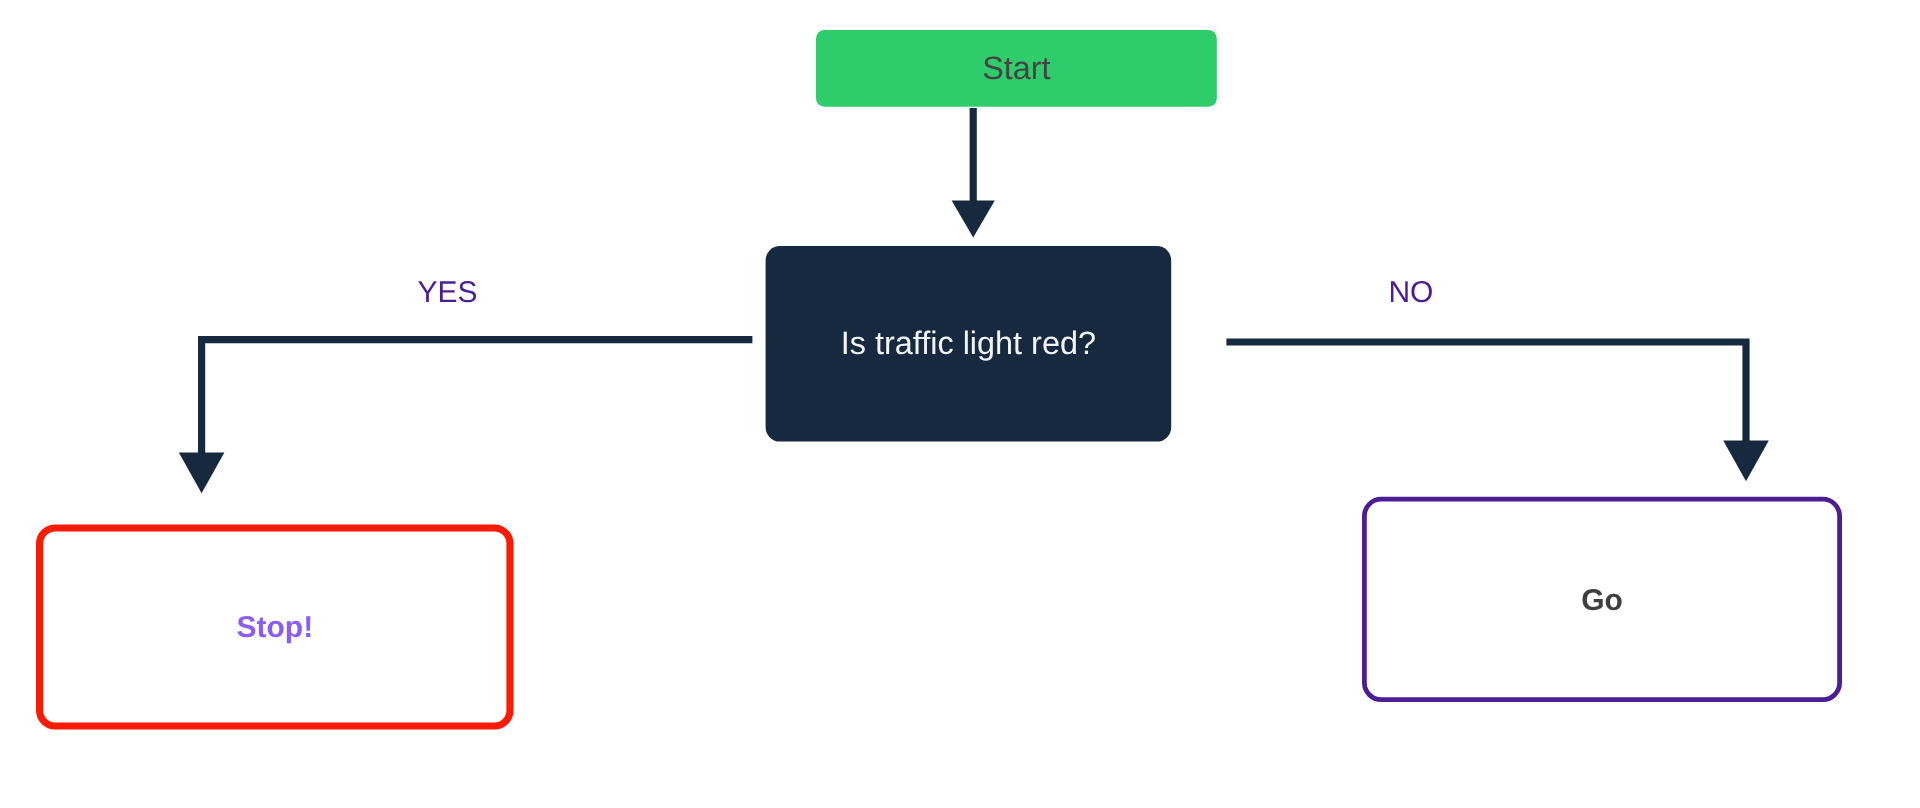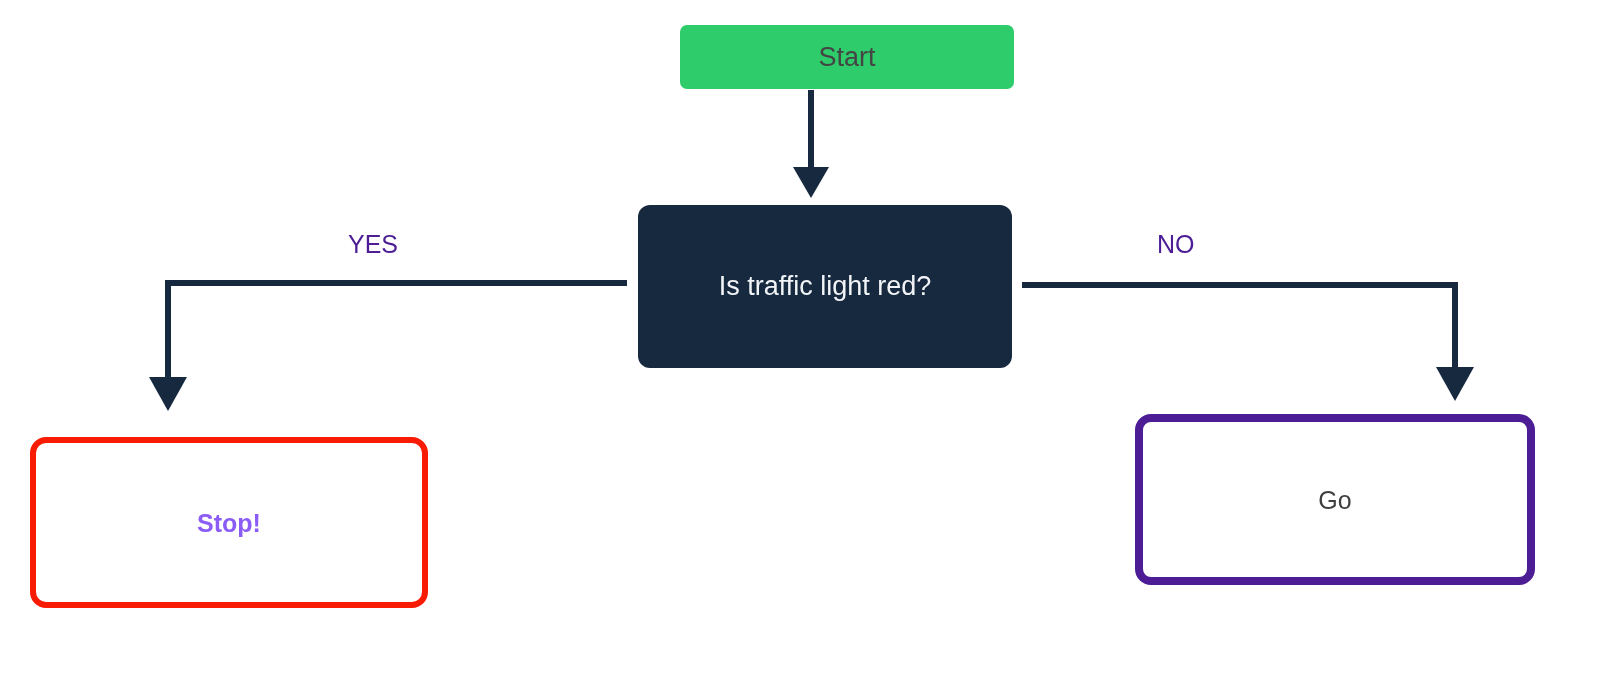--- a/index.html
+++ b/index.html
@@ -46,21 +46,21 @@
     color: #444444;
     font-size: 27px;
     font-weight: 400;
     margin-left: 24px;
   }
 
   
   .node-decision {
     left: 638px;
     top: 205px;
-    width: 374px;
+    width: 338px;
     height: 163px;
     background: #16293f;
     border-radius: 12px;
     color: #f2f4f7;
     font-size: 27px;
     font-weight: 400;
   }
 
   
   .node-stop {
@@ -76,25 +76,25 @@
     font-weight: bold;
   }
 
   
   .node-go {
     left: 1135px;
     top: 414px;
     width: 400px;
     height: 171px;
     background: #ffffff;
-    border: 8px solid #4c1d95;
+    border: 4px solid #4c1d95;
     border-radius: 16px;
     color: #3f3f3f;
     font-size: 25px;
-    font-weight: normal;
+    font-weight: bold;
   }
 
   .edge-label {
     position: absolute;
     color: #4c1d95;
     font-size: 25px;
     font-weight: 400;
     white-space: nowrap;
   }
   .label-yes { left: 348px; top: 230px; }

